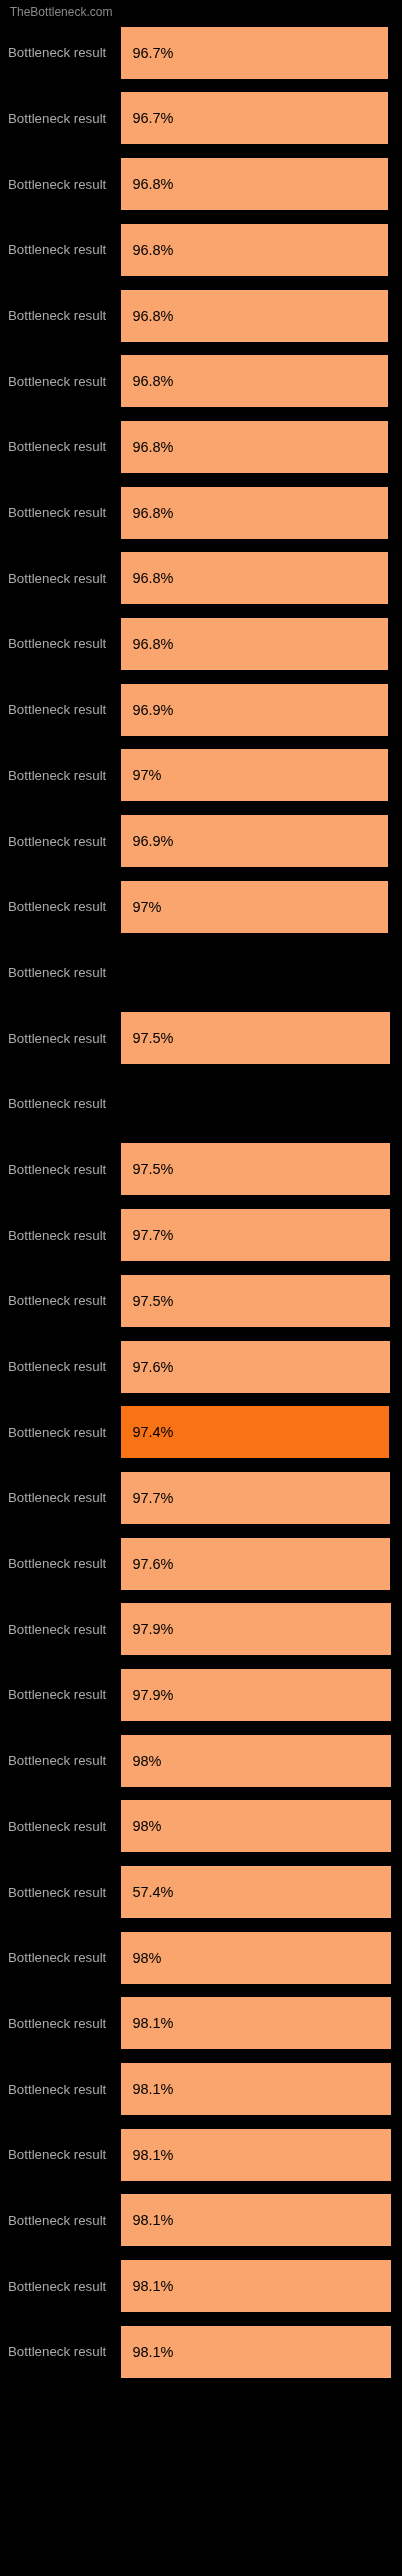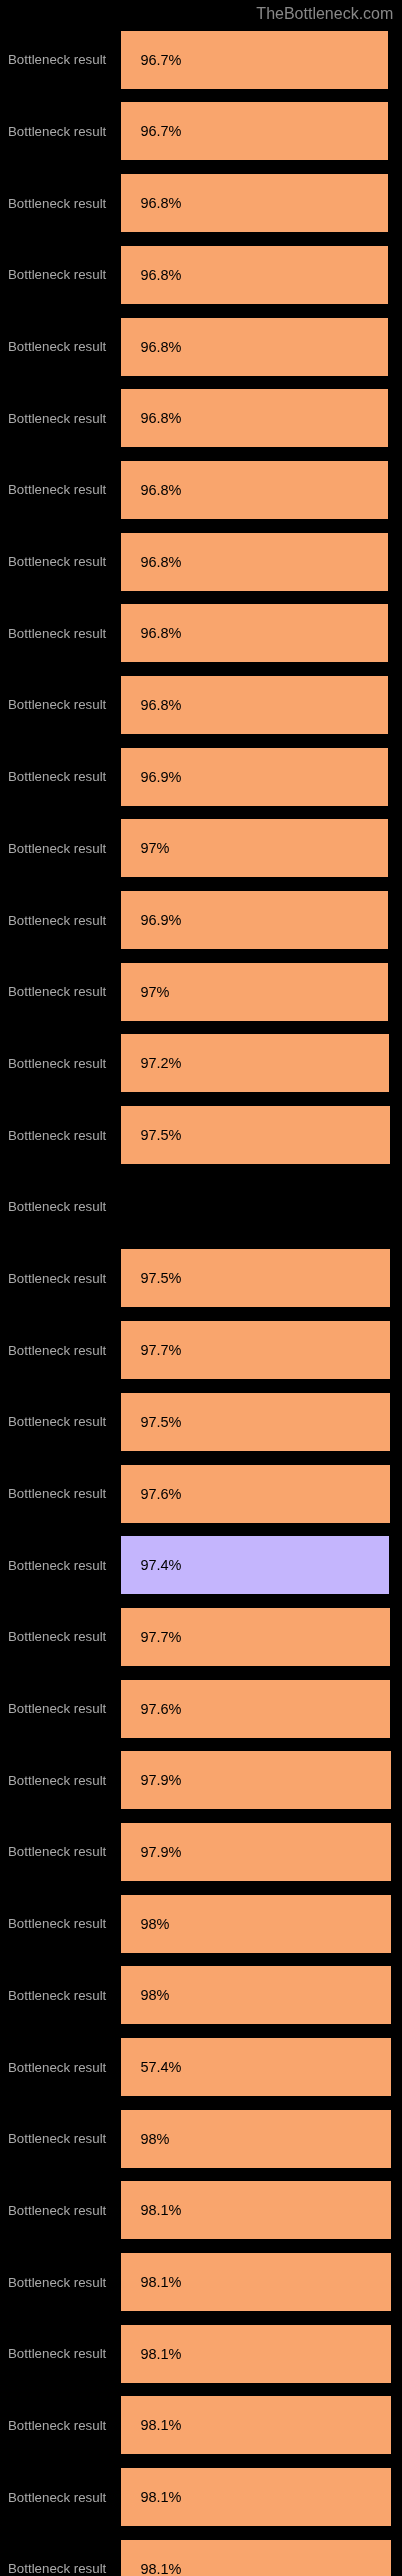--- a/index.html
+++ b/index.html
@@ -6,33 +6,32 @@
       margin: 0;
       padding: 0;
       box-sizing: border-box;
     }
     body {
       width: 403px;
       background-color: #000000;
       font-family: Arial, Helvetica, sans-serif;
     }
     .header {
-      text-align: right;
       padding: 4.8px 9.7px 8px 9.7px;
       color: #888888;
-      font-size: 16px;
+      font-size: 12px;
       font-weight: normal;
     }
     .chart-container {
       padding: 0 6.4px 8px 6.4px;
     }
     .row {
       display: flex;
       align-items: center;
-      height: 58px;
+      height: 52px;
       margin-bottom: 13.7px;
     }
     .row:last-child {
       margin-bottom: 0;
     }
     .label {
       width: 115px;
       flex-shrink: 0;
       color: #aaaaaa;
       font-size: 13.3px;
@@ -41,21 +40,21 @@
     .bar-area {
       flex: 1;
       height: 100%;
       position: relative;
     }
     .bar {
       height: 100%;
       background-color: #f9a56d;
       display: flex;
       align-items: center;
-      padding-left: 19px;
+      padding-left: 11px;
     }
     .value {
       color: #000000;
       font-size: 14.5px;
       font-weight: normal;
     }
   </style>
 </head>
 <body>
 
@@ -171,25 +170,20 @@
     <div class="row">
       <div class="label">Bottleneck result</div>
       <div class="bar-area">
         <div class="bar" style="width: 97%; background-color: rgb(249, 165, 109);">
           <span class="value">97%</span>
         </div>
       </div>
     </div>
     <div class="row">
       <div class="label">Bottleneck result</div>
-      <div class="bar-area">
-        <div class="bar" style="width: 97.2%; background-color: rgb(249, 165, 109);">
-          <span class="value">97.2%</span>
-        </div>
-      </div>
     </div>
     <div class="row">
       <div class="label">Bottleneck result</div>
       <div class="bar-area">
         <div class="bar" style="width: 97.5%; background-color: rgb(249, 165, 109);">
           <span class="value">97.5%</span>
         </div>
       </div>
     </div>
     <div class="row">
@@ -223,21 +217,21 @@
       <div class="label">Bottleneck result</div>
       <div class="bar-area">
         <div class="bar" style="width: 97.6%; background-color: rgb(249, 165, 109);">
           <span class="value">97.6%</span>
         </div>
       </div>
     </div>
     <div class="row">
       <div class="label">Bottleneck result</div>
       <div class="bar-area">
-        <div class="bar" style="width: 97.4%; background-color: #c4b5fd; align-items: center;">
+        <div class="bar" style="width: 97.4%; background-color: #f97316; align-items: center;">
           <span class="value">97.4%</span>
         </div>
       </div>
     </div>
     <div class="row">
       <div class="label">Bottleneck result</div>
       <div class="bar-area">
         <div class="bar" style="width: 97.7%; background-color: rgb(249, 165, 109);">
           <span class="value">97.7%</span>
         </div>

